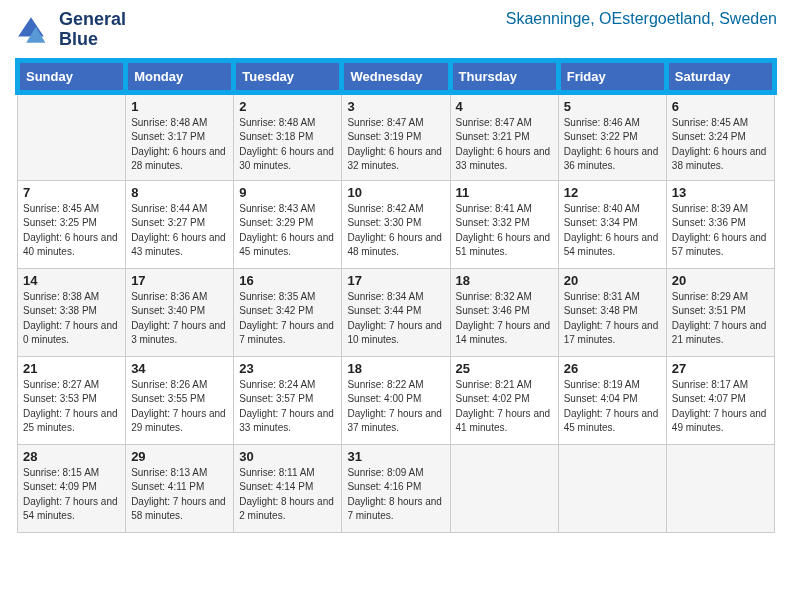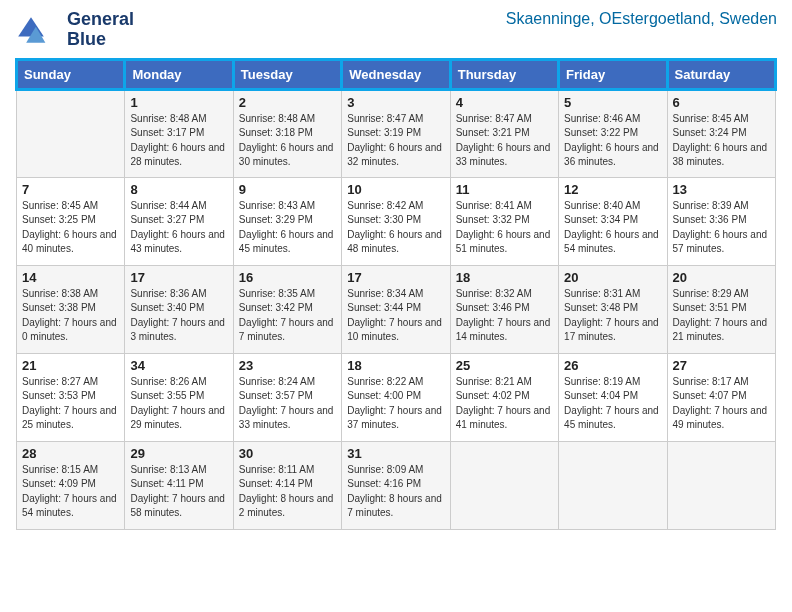--- a/index.html
+++ b/index.html
@@ -12,21 +12,21 @@
     }
     .header-area {
       display: flex;
       justify-content: space-between;
       align-items: flex-start;
       margin-bottom: 8px;
     }
     .logo {
       display: flex;
       align-items: center;
-      gap: 20px;
+      gap: 12px;
     }
     .logo-text {
       font-size: 18px;
       font-weight: bold;
       color: #1a3a6b;
       line-height: 1.1;
     }
     .logo-text span {
       display: block;
     }
@@ -51,21 +51,21 @@
       border-collapse: collapse;
       table-layout: fixed;
     }
     thead th {
       background-color: #3d6bbf;
       color: #fff;
       font-size: 13px;
       font-weight: bold;
       padding: 6px 6px;
       text-align: left;
-      border: 3px solid #0ea5e9;
+      border: 5px solid #0ea5e9;
     }
     tbody td {
       vertical-align: top;
       border: 1px solid #ccc;
       padding: 4px 5px;
       font-size: 10.5px;
       color: #333;
       min-height: 80px;
       height: 88px;
     }

